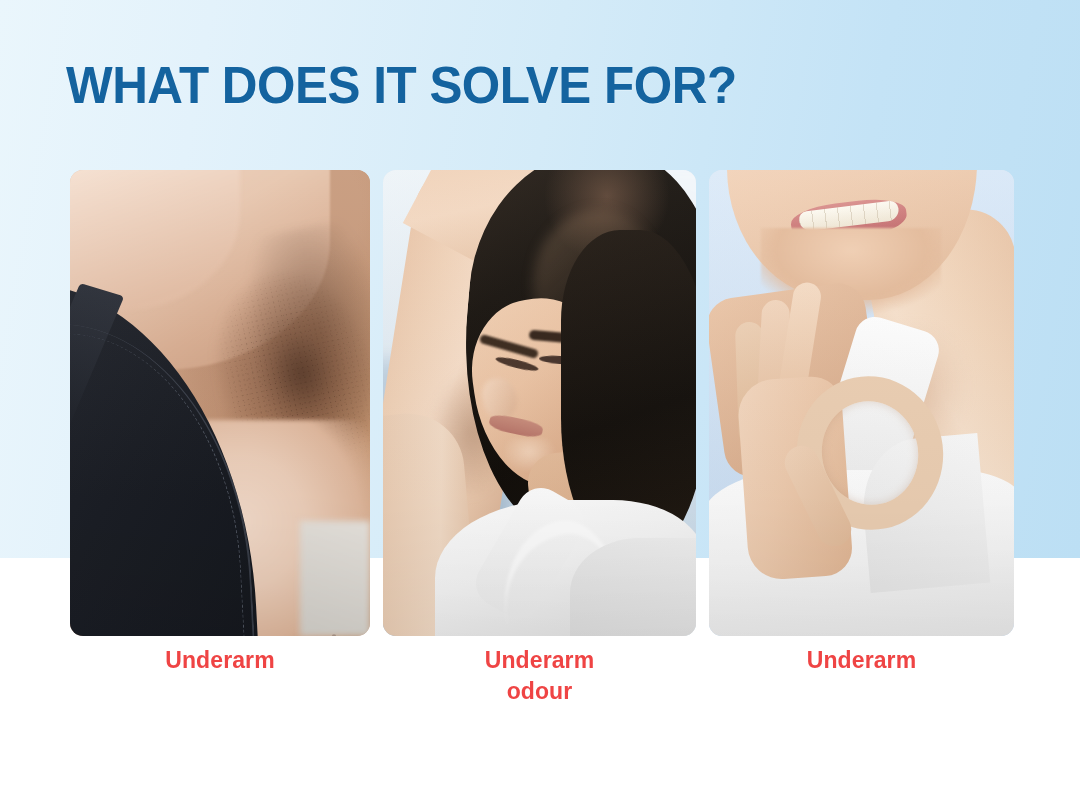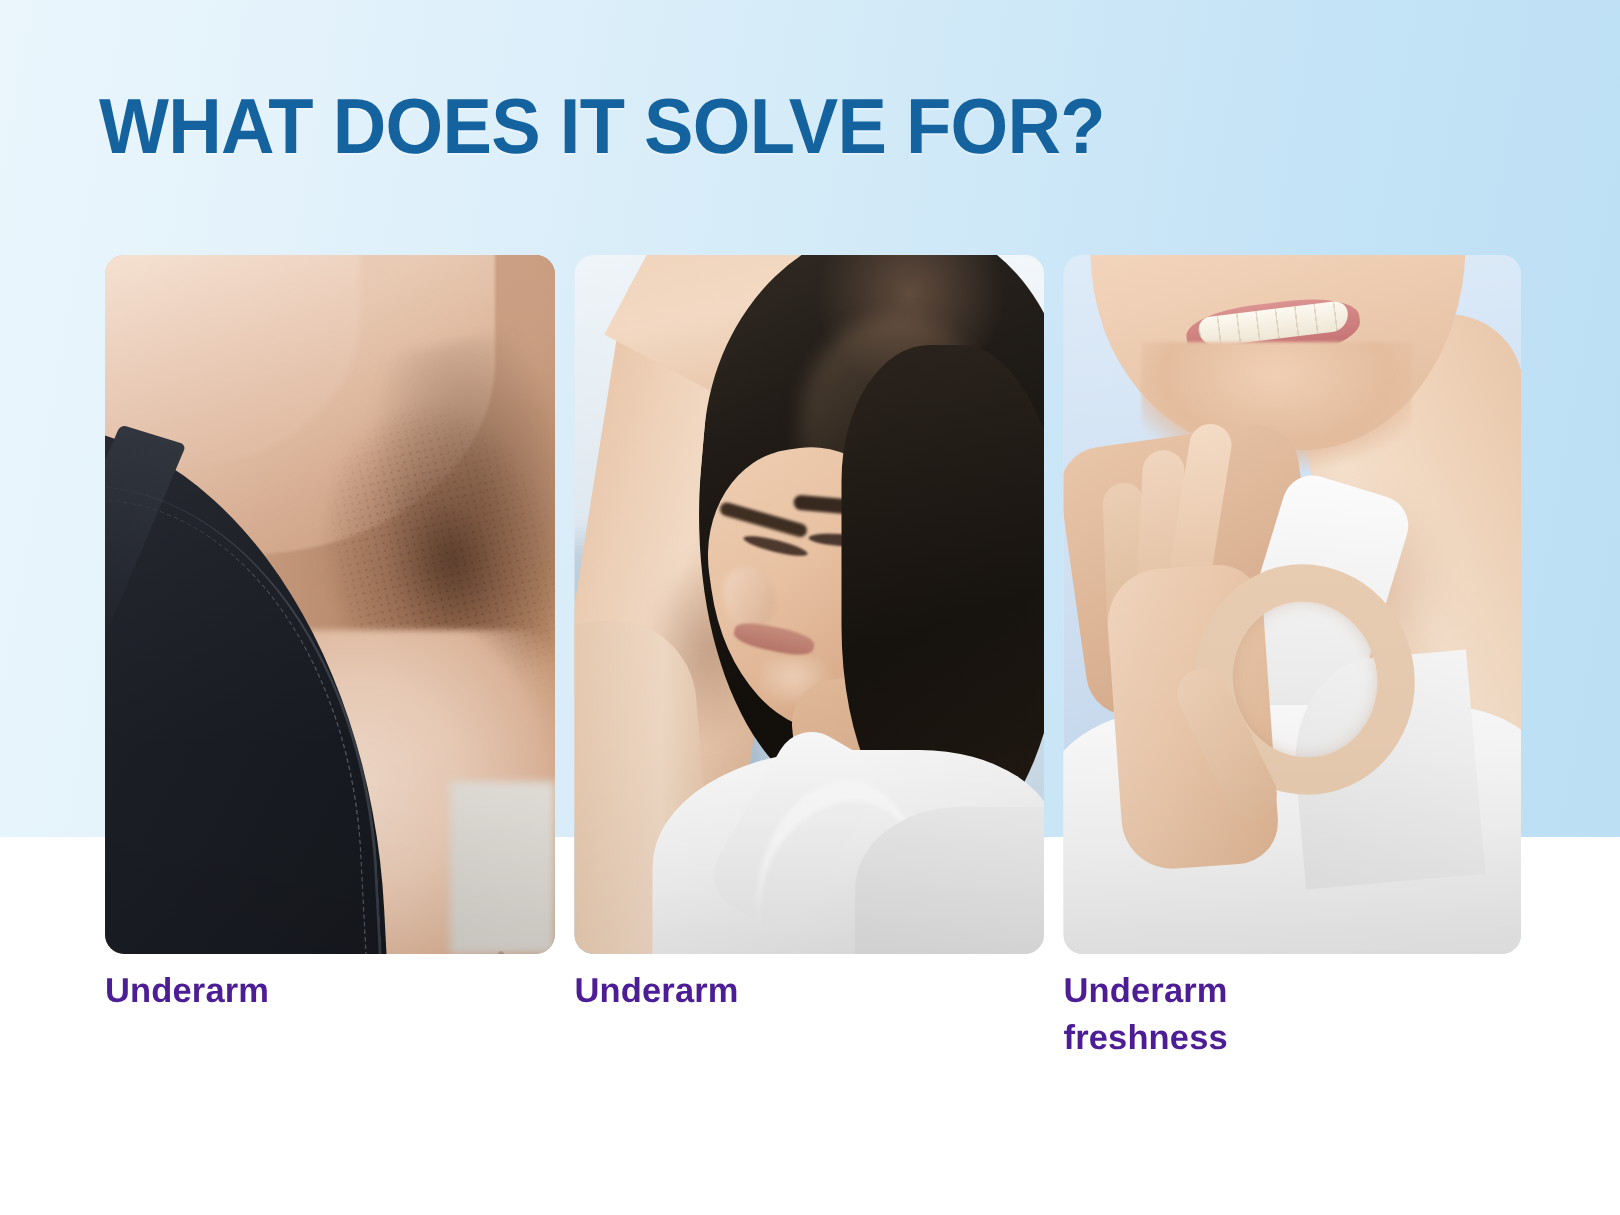--- a/index.html
+++ b/index.html
@@ -392,22 +392,22 @@
   }
 
   
   .captions{
     position:absolute;left:70px;top:645px;
     width:944px;height:90px;
     display:flex;gap:13px;
   }
   .caption{
     flex:0 0 auto;
-    text-align:left;
-    color:#4c1d95;
+    text-align:center;
+    color:#ef4444;
     font-size:23px;
     line-height:31px;
     font-weight:bold;
     letter-spacing:.1px;
   }
   .caption:nth-child(1){width:300px;}
   .caption:nth-child(2){width:313px;}
   .caption:nth-child(3){width:305px;}
   .cap-l{display:block;}
 </style>
@@ -497,20 +497,20 @@
     </div>
 
   </div>
 
   <div class="captions">
     <div class="caption">
       <span class="cap-l">Underarm</span>
     </div>
     <div class="caption">
       <span class="cap-l">Underarm</span>
+      <span class="cap-l">odour</span>
     </div>
     <div class="caption">
       <span class="cap-l">Underarm</span>
-      <span class="cap-l">freshness</span>
     </div>
   </div>
 
 </div>
 
 </body></html>

